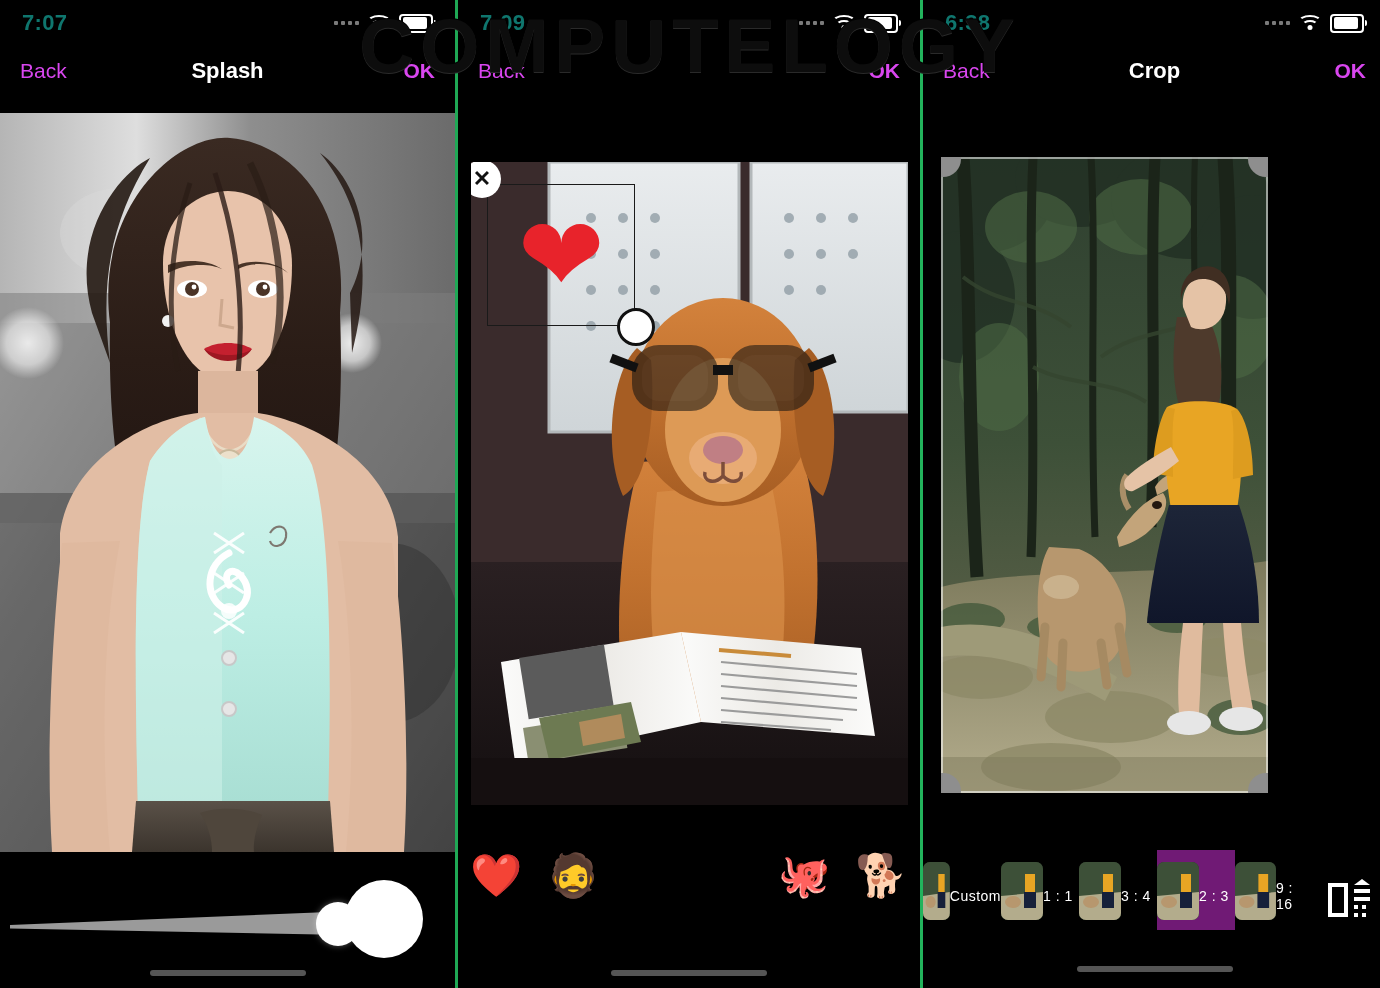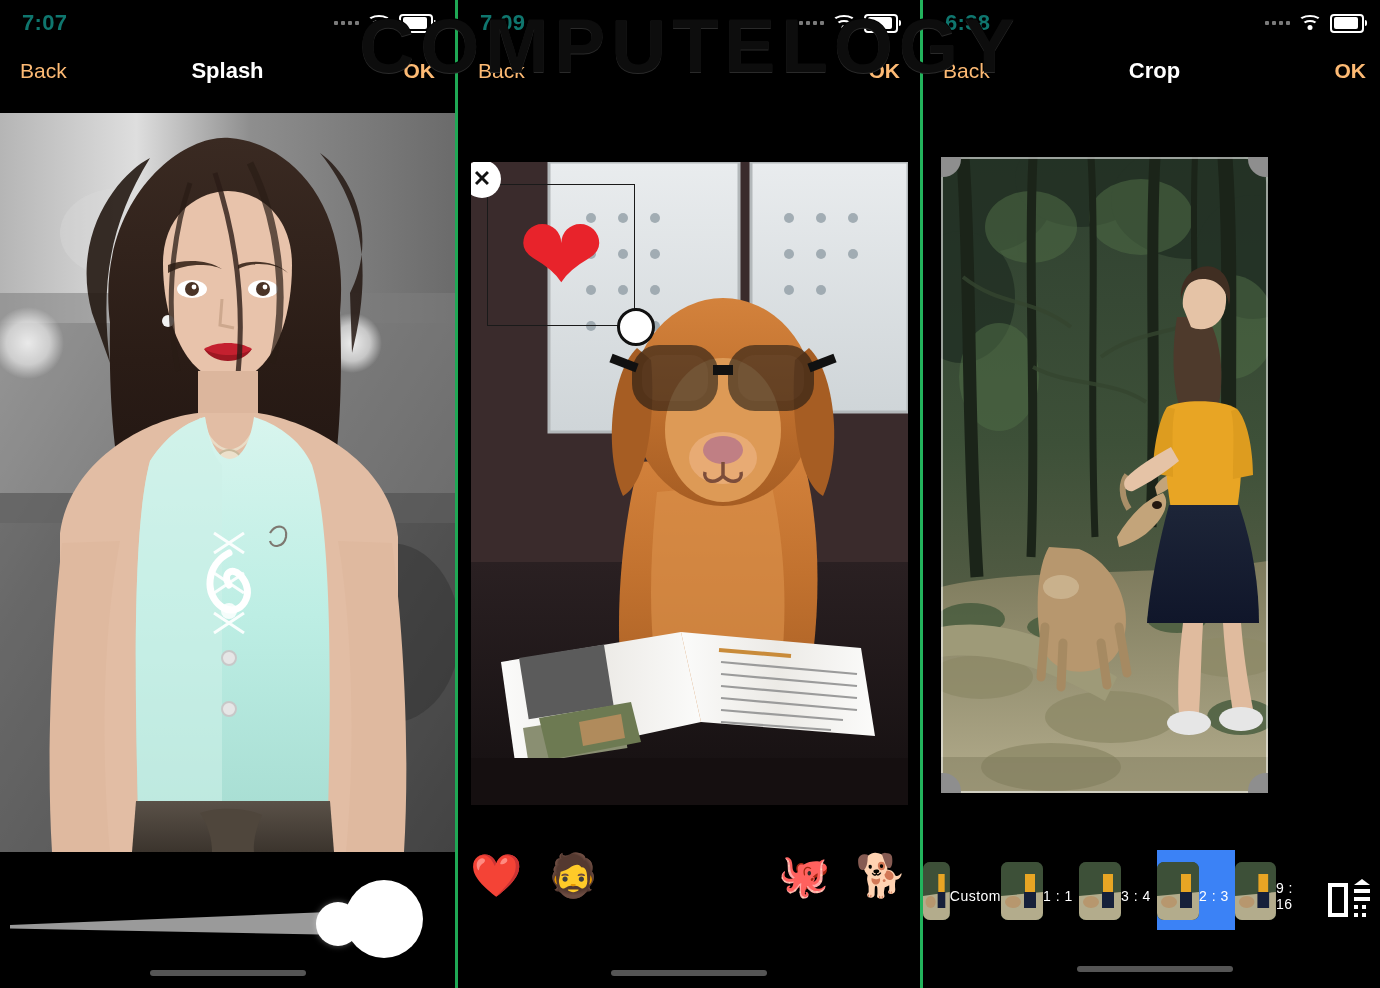--- a/index.html
+++ b/index.html
@@ -41,21 +41,21 @@
   .wifi .a2{top:5px;width:12px;height:6px;}
   .wifi .a3{top:10px;width:5px;height:5px;background:#fff;border:none;border-radius:50%;}
   .batt{position:relative;width:30px;height:15px;border:2px solid #fff;border-radius:4px;}
   .batt::after{content:"";position:absolute;right:-5px;top:4px;width:2.5px;height:6px;
      background:#fff;border-radius:0 2px 2px 0;}
   .batt i{position:absolute;left:1.5px;top:1.5px;bottom:1.5px;width:82%;background:#fff;border-radius:2px;display:block;}
 
   
   .navbar{position:relative;height:50px;display:flex;align-items:center;
     padding:0 20px;color:#fff;z-index:20;}
-  .nav-btn{font-size:21px;color:#fdba74;cursor:pointer;}
+  .nav-btn{font-size:21px;color:#d946ef;cursor:pointer;}
   .nav-title{position:absolute;left:0;right:0;text-align:center;
     font-size:22px;font-weight:bold;pointer-events:none;}
   .nav-right{margin-left:auto;font-weight:bold;}
 
   
   .photo{position:relative;overflow:hidden;}
   .photo svg{display:block;width:100%;height:100%;}
 
   
   .splash-tools{position:absolute;left:0;right:0;bottom:0;height:136px;background:#000;}
@@ -86,21 +86,21 @@
 
   
   .crop-frame{position:absolute;border:2px solid rgba(255,255,255,.55);}
   .ch{position:absolute;width:36px;height:36px;border-radius:50%;background:#8e8e8e;}
   .ch.tl{left:-18px;top:-18px;} .ch.tr{right:-18px;top:-18px;}
   .ch.bl{left:-18px;bottom:-18px;} .ch.br{right:-18px;bottom:-18px;}
   .ratio-bar{position:absolute;left:0;right:0;bottom:0;height:138px;background:#000;
      display:flex;align-items:flex-start;padding-top:6px;}
   .ratio-item{width:78px;flex:0 0 auto;display:flex;flex-direction:row;align-items:center;
      padding-top:12px;padding-bottom:10px;cursor:pointer;}
-  .ratio-item.sel{background:#3b82f6;}
+  .ratio-item.sel{background:#701a75;}
   .ratio-thumb{width:42px;height:58px;border-radius:7px;overflow:hidden;background:#2b3a2b;}
   .ratio-thumb svg{display:block;width:100%;height:100%;}
   .ratio-label{margin-top:9px;font-size:14px;color:#fff;letter-spacing:.5px;}
   .rotate-btn{margin-left:10px;margin-top:24px;width:52px;height:52px;cursor:pointer;
      display:flex;align-items:center;justify-content:center;}
 </style>
 </head>
 <body>
 
 <div id="stage">

